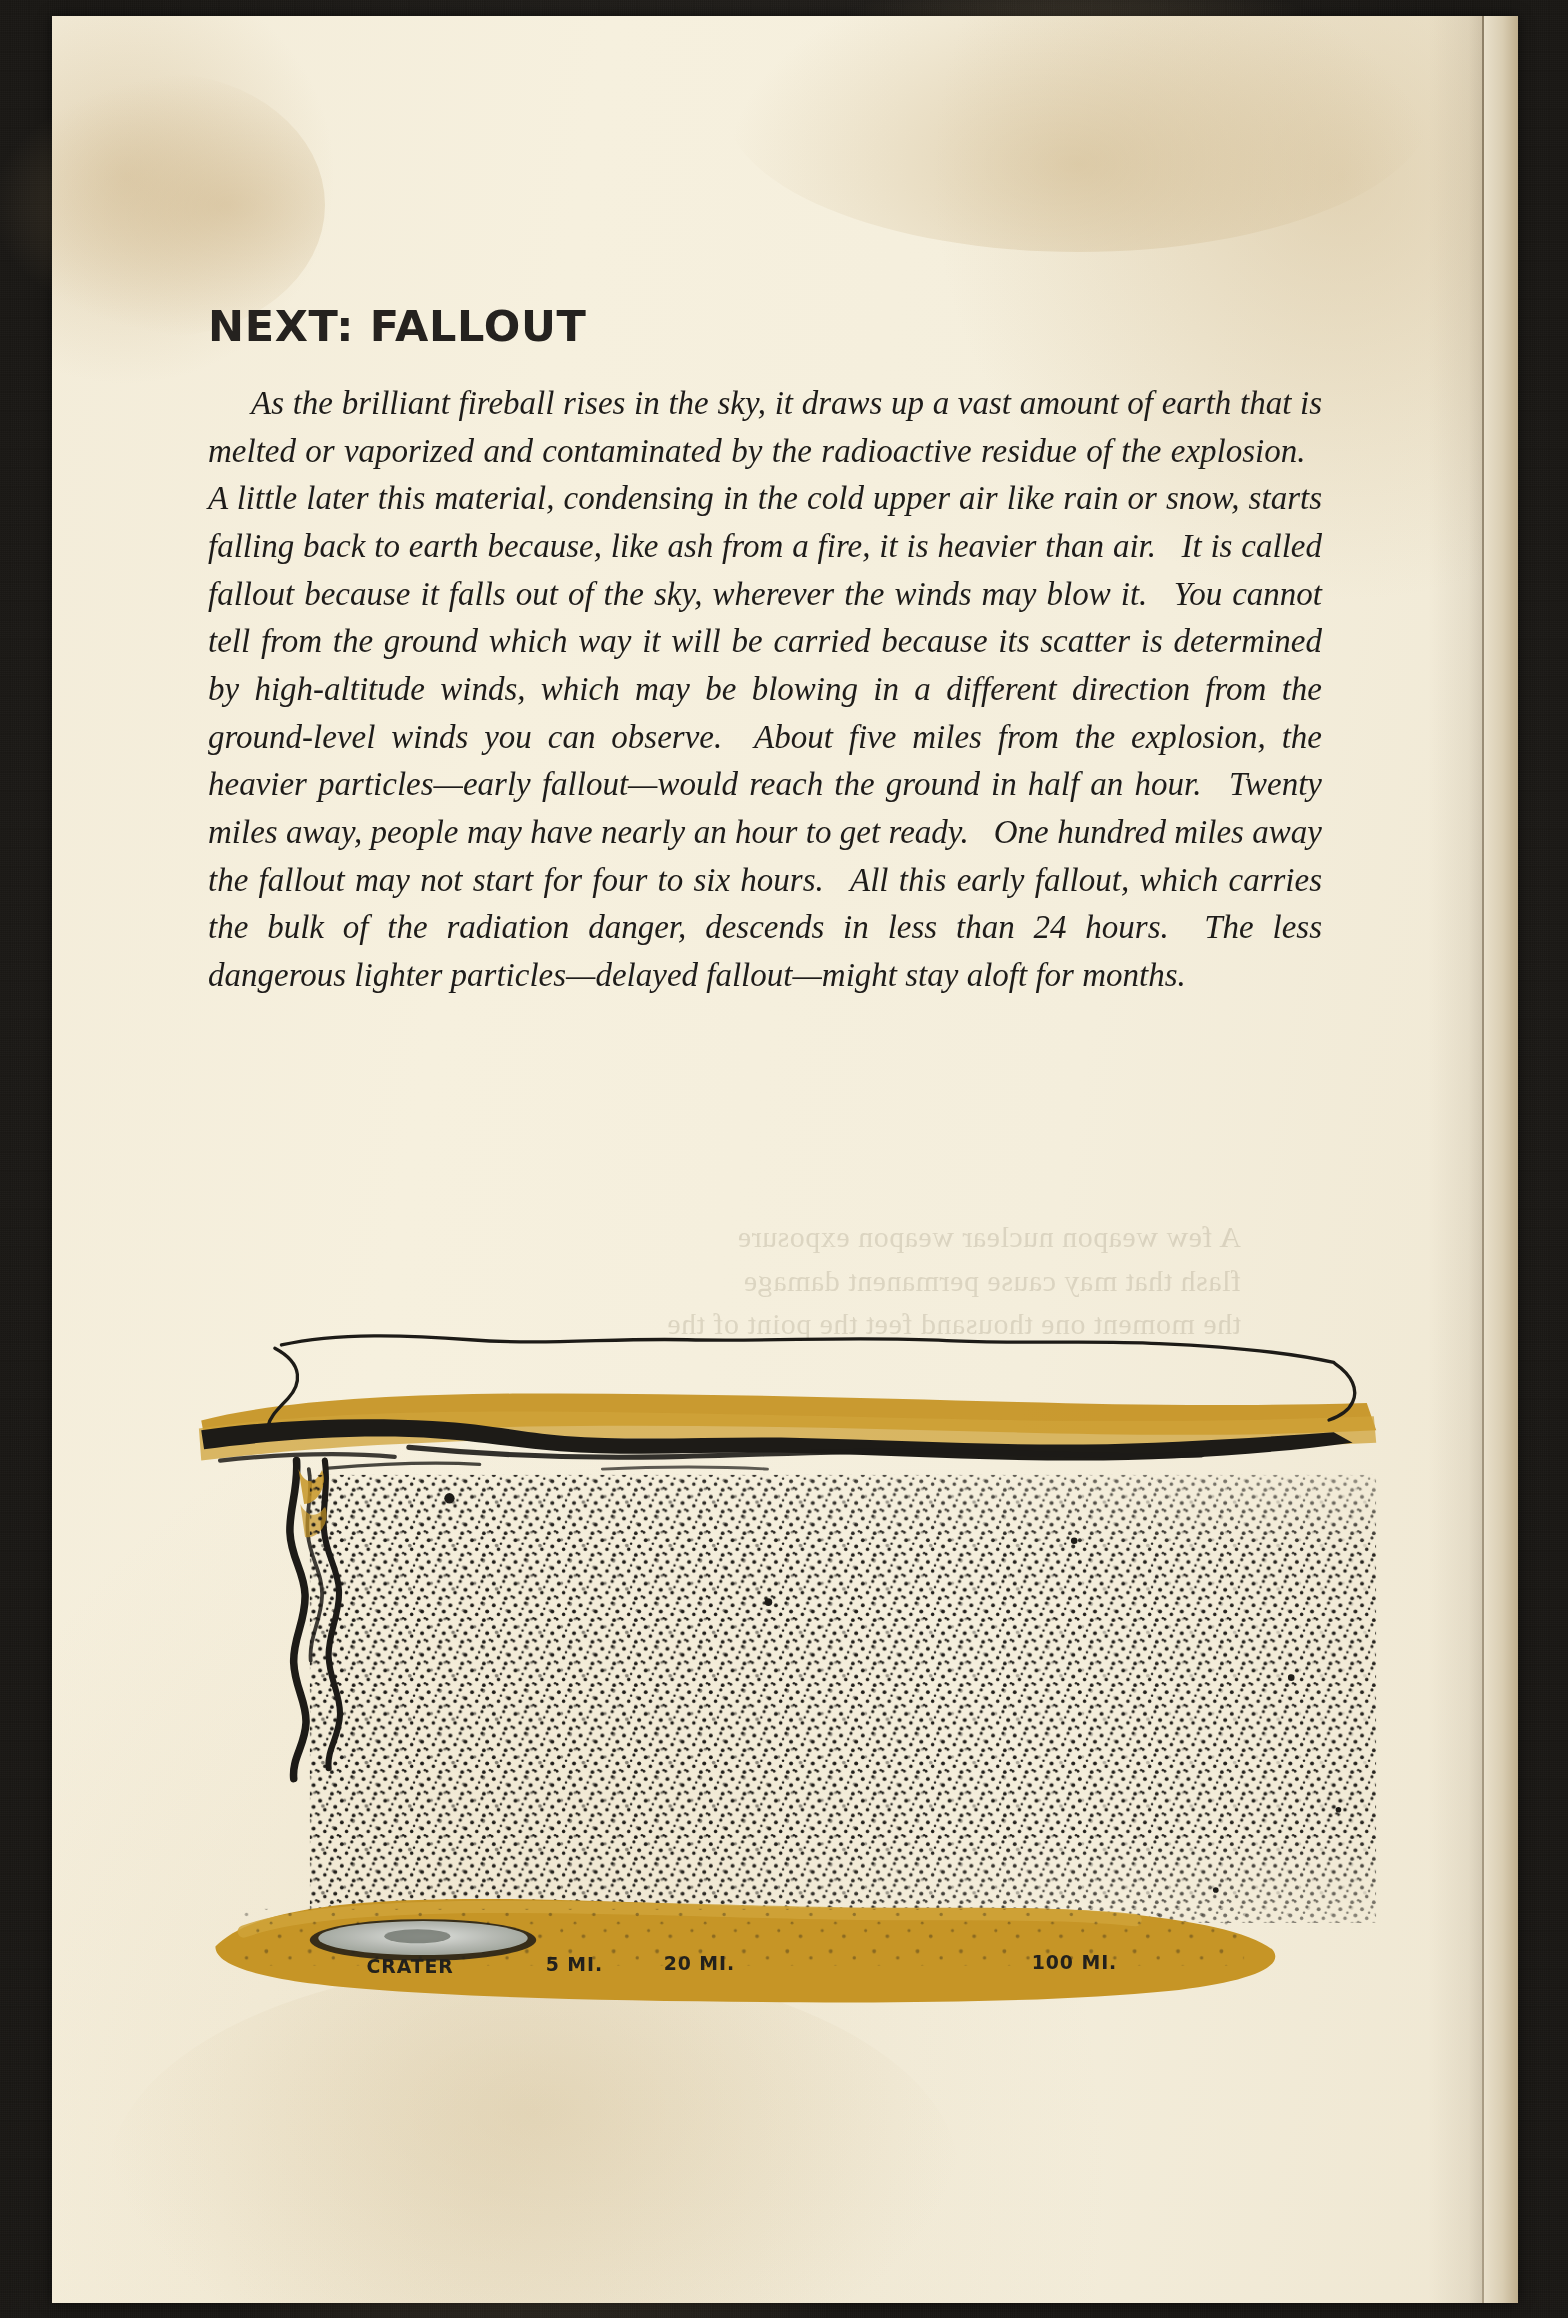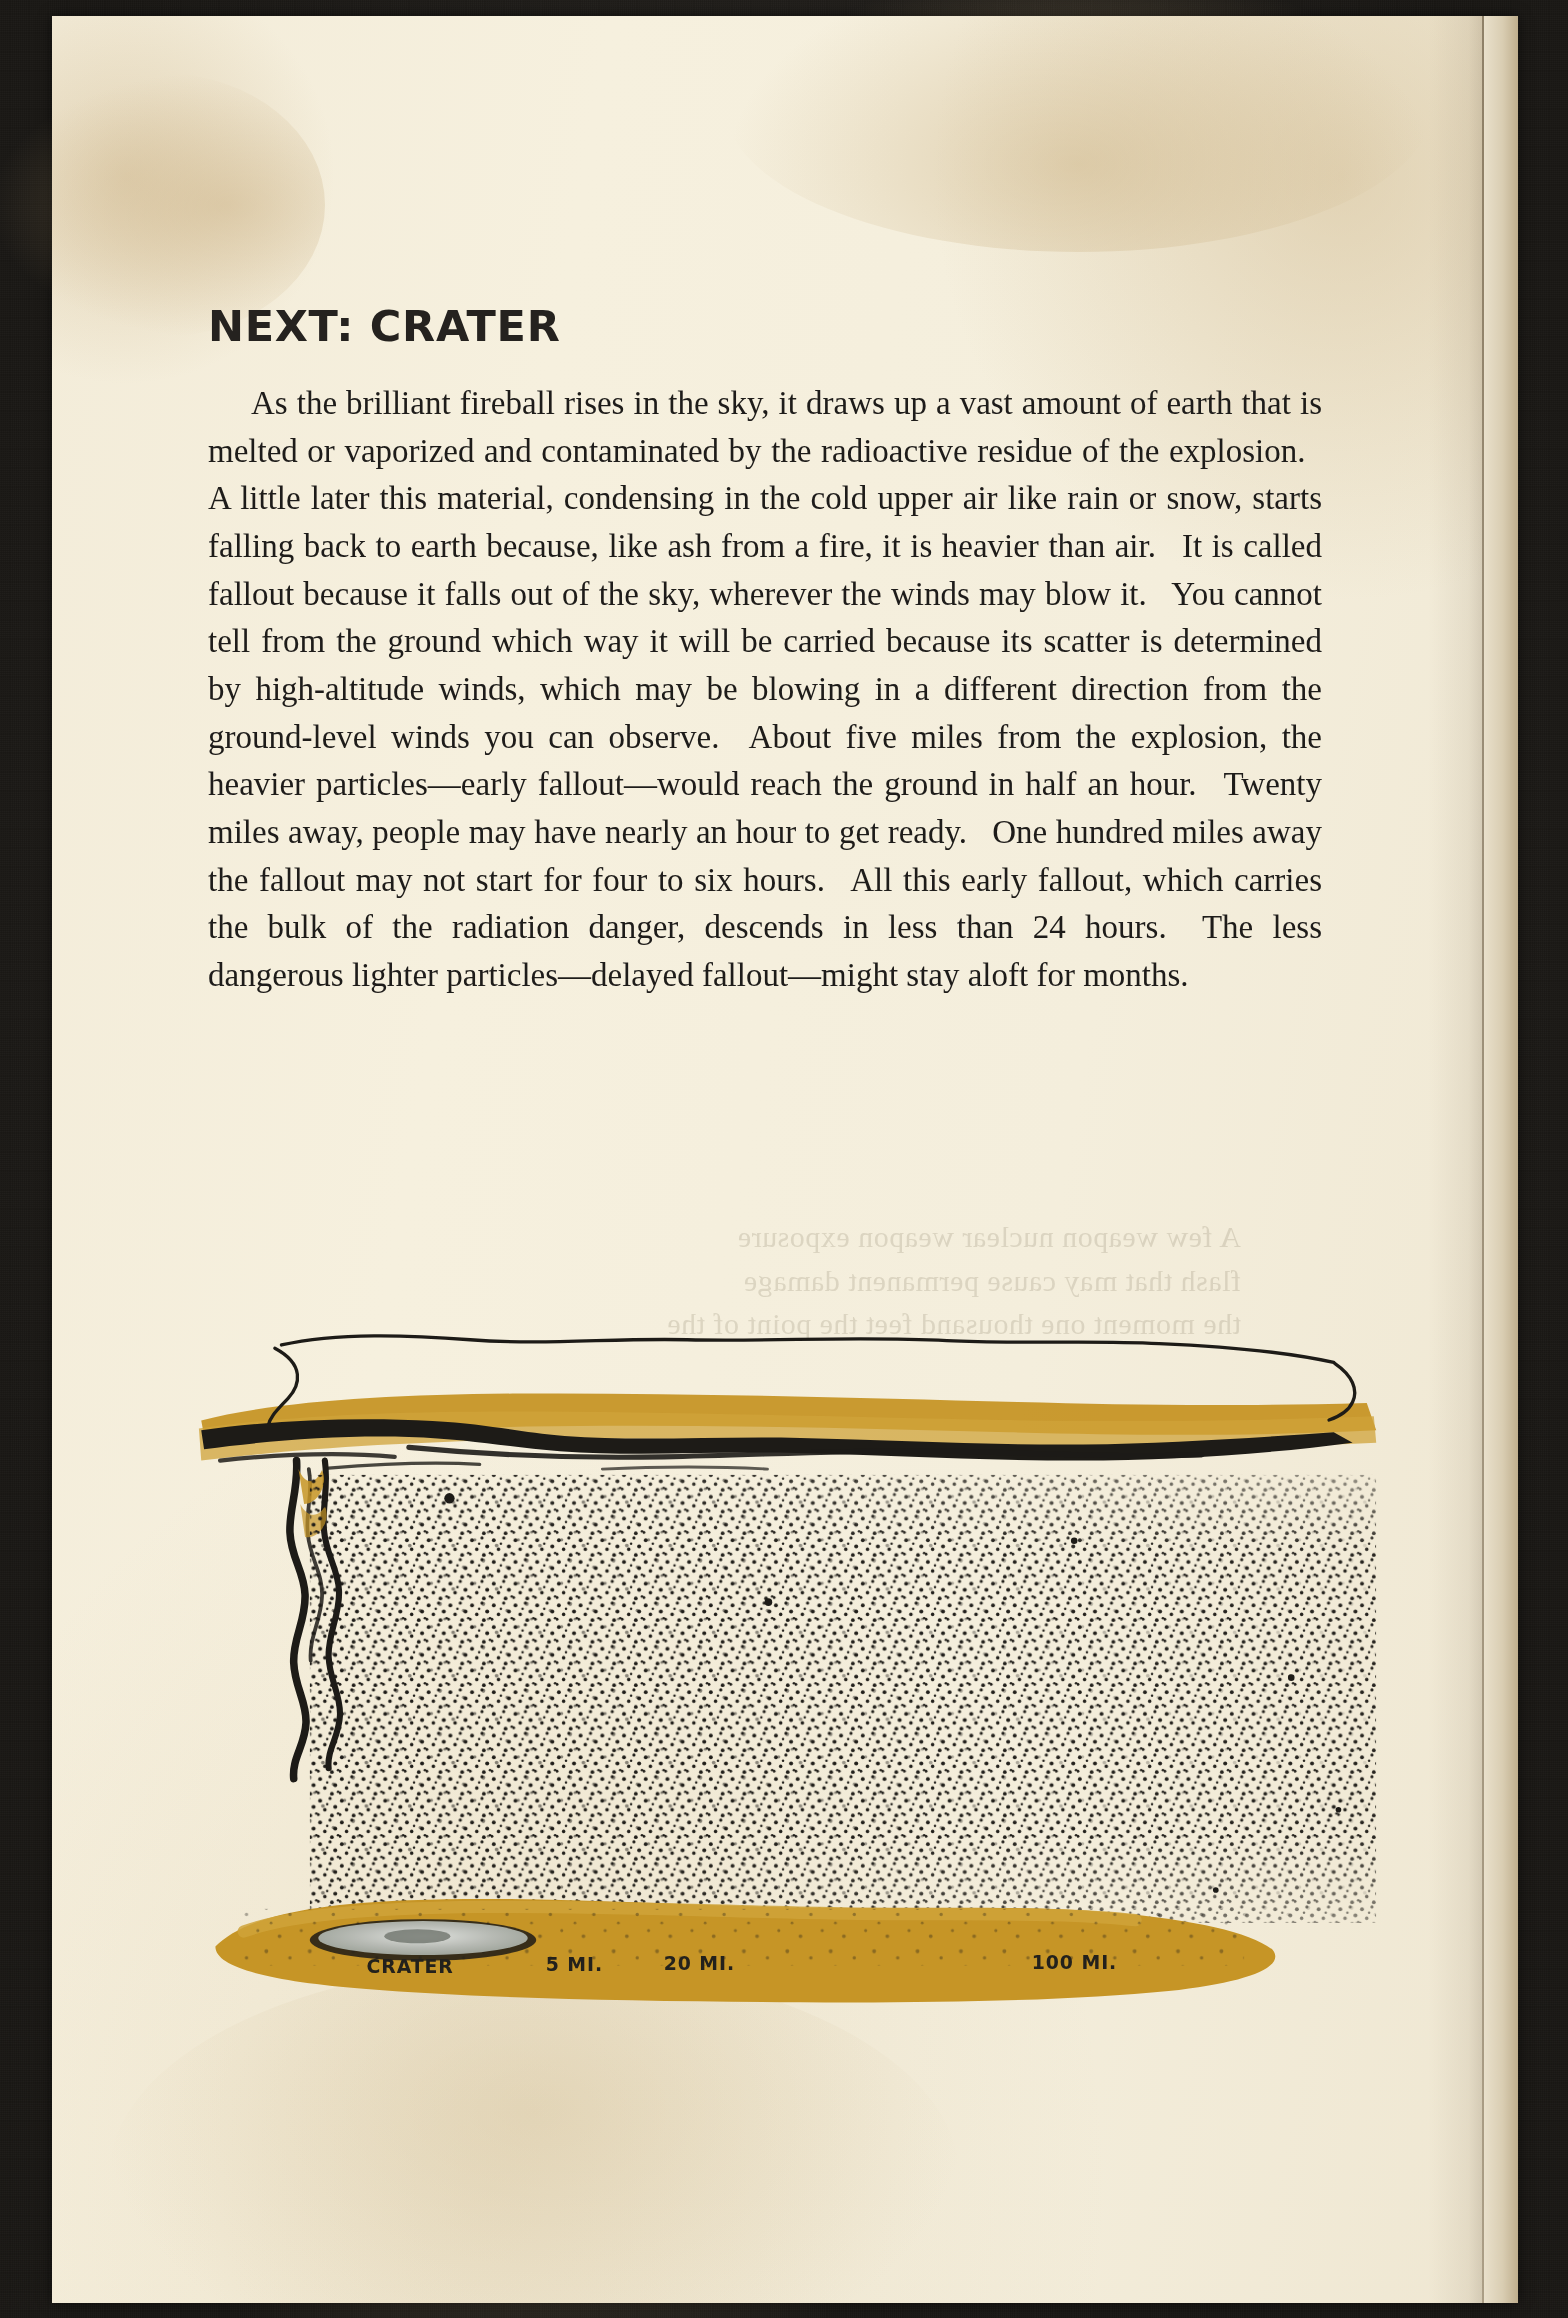--- a/index.html
+++ b/index.html
@@ -93,21 +93,21 @@
   #headline .l2 { display: block; }
 
   #body-text {
     color: #1e1c1a;
     font-size: 33px;
     line-height: 1.445;
     text-align: justify;
     text-justify: inter-word;
     font-family: "Liberation Serif", serif;
   }
-  #body-text p { margin: 0; text-indent: 43px; }
+  #body-text p { margin: 0; text-indent: 43px; font-style: italic; }
 
   
   #figure {
     position: absolute;
     left: 135px;
     top: 1303px;
     width: 1194px;
     height: 755px;
   }
   #figure svg { display: block; width: 100%; height: 100%; }
@@ -143,21 +143,21 @@
   <div class="stain" style="right:85px; top:-57px; width:708px; height:293px; background:radial-gradient(ellipse at 50% 70%, rgba(198,170,120,0.45) 0%, rgba(198,170,120,0) 70%);"></div>
   <div class="stain" style="left:-57px; top:57px; width:330px; height:264px; background:radial-gradient(ellipse at 70% 50%, rgba(196,166,116,0.40) 0%, rgba(196,166,116,0) 72%);"></div>
   <div class="stain" style="left:57px; bottom:-85px; width:850px; height:425px; background:radial-gradient(ellipse at 50% 35%, rgba(200,176,130,0.30) 0%, rgba(200,176,130,0) 72%);"></div>
 
   <div class="bleed" style="left:198px; top:1199px; width:991px;">A few weapon nuclear weapon exposure
 flash that may cause permanent damage
 the moment one thousand feet the point of the</div>
 
   <div id="content">
     <h1 id="headline">
-      <span>NEXT: CRATER</span>
+      <span>NEXT: FALLOUT</span>
     </h1>
     <div id="body-text">
       <p>As the brilliant fireball rises in the sky, it draws up a vast amount of earth that is melted or vaporized and contaminated by the radioactive residue of the explosion.  A little later this material, condensing in the cold upper air like rain or snow, starts falling back to earth because, like ash from a fire, it is heavier than air.  It is called fallout because it falls out of the sky, wherever the winds may blow it.  You cannot tell from the ground which way it will be carried because its scatter is determined by high-altitude winds, which may be blowing in a different direction from the ground-level winds you can observe.  About five miles from the explosion, the heavier particles—early fallout—would reach the ground in half an hour.  Twenty miles away, people may have nearly an hour to get ready.  One hundred miles away the fallout may not start for four to six hours.  All this early fallout, which carries the bulk of the radiation danger, descends in less than 24 hours.  The less dangerous lighter particles—delayed fallout—might stay aloft for months.</p>
     </div>
   </div>
 
   <div id="figure">
     <svg viewBox="0 0 2530 1600" xmlns="http://www.w3.org/2000/svg" aria-hidden="true">
       <defs>
 

